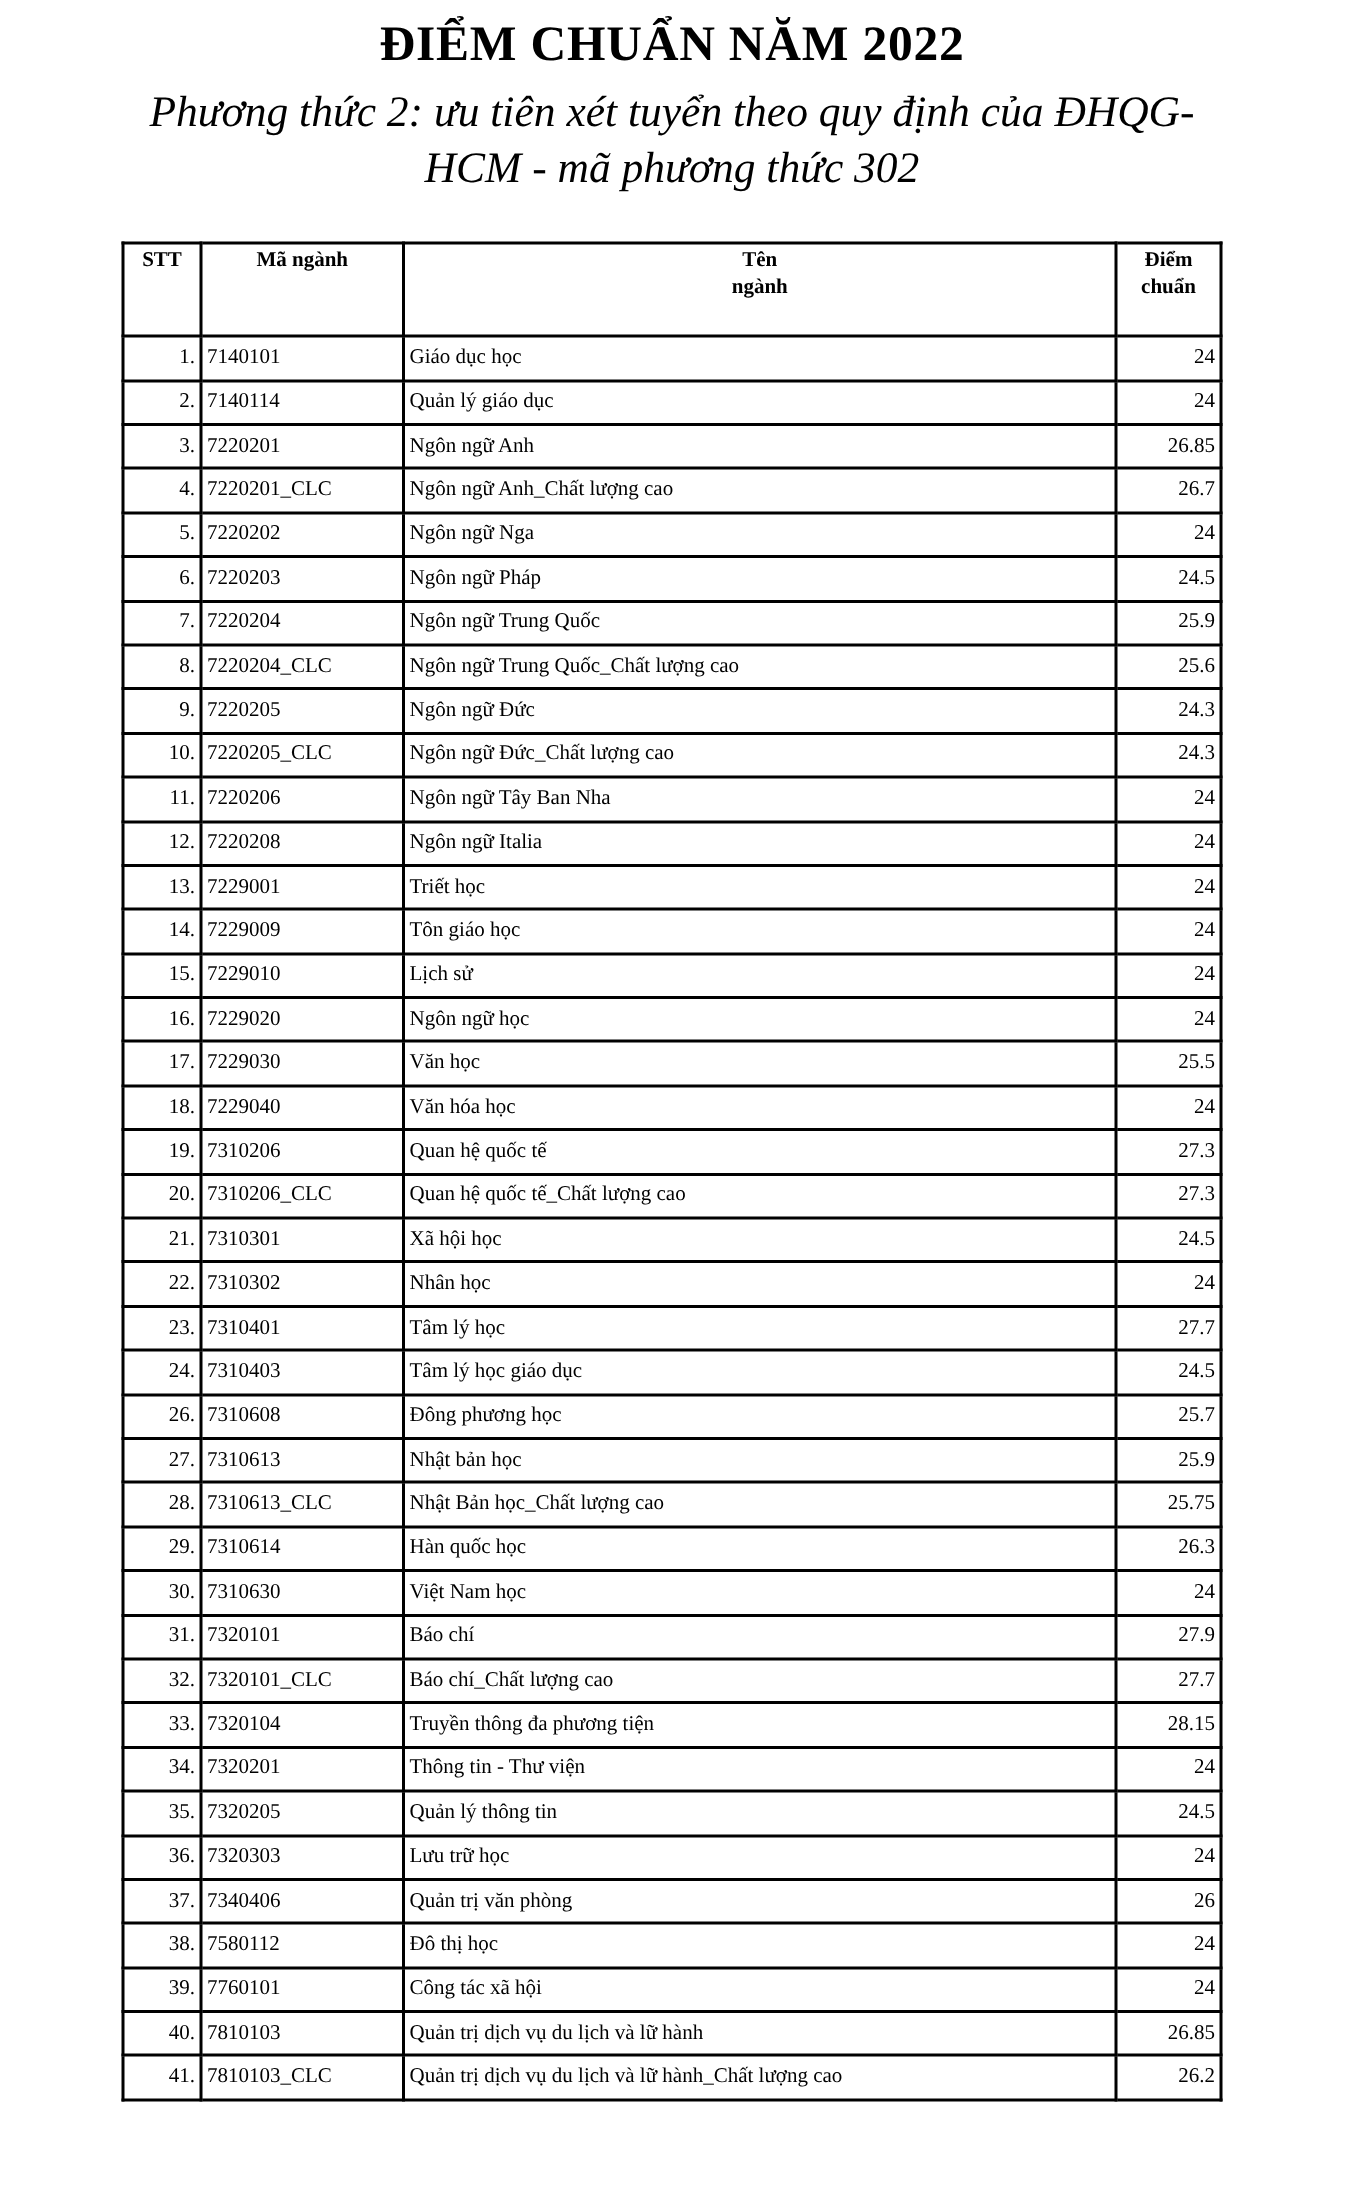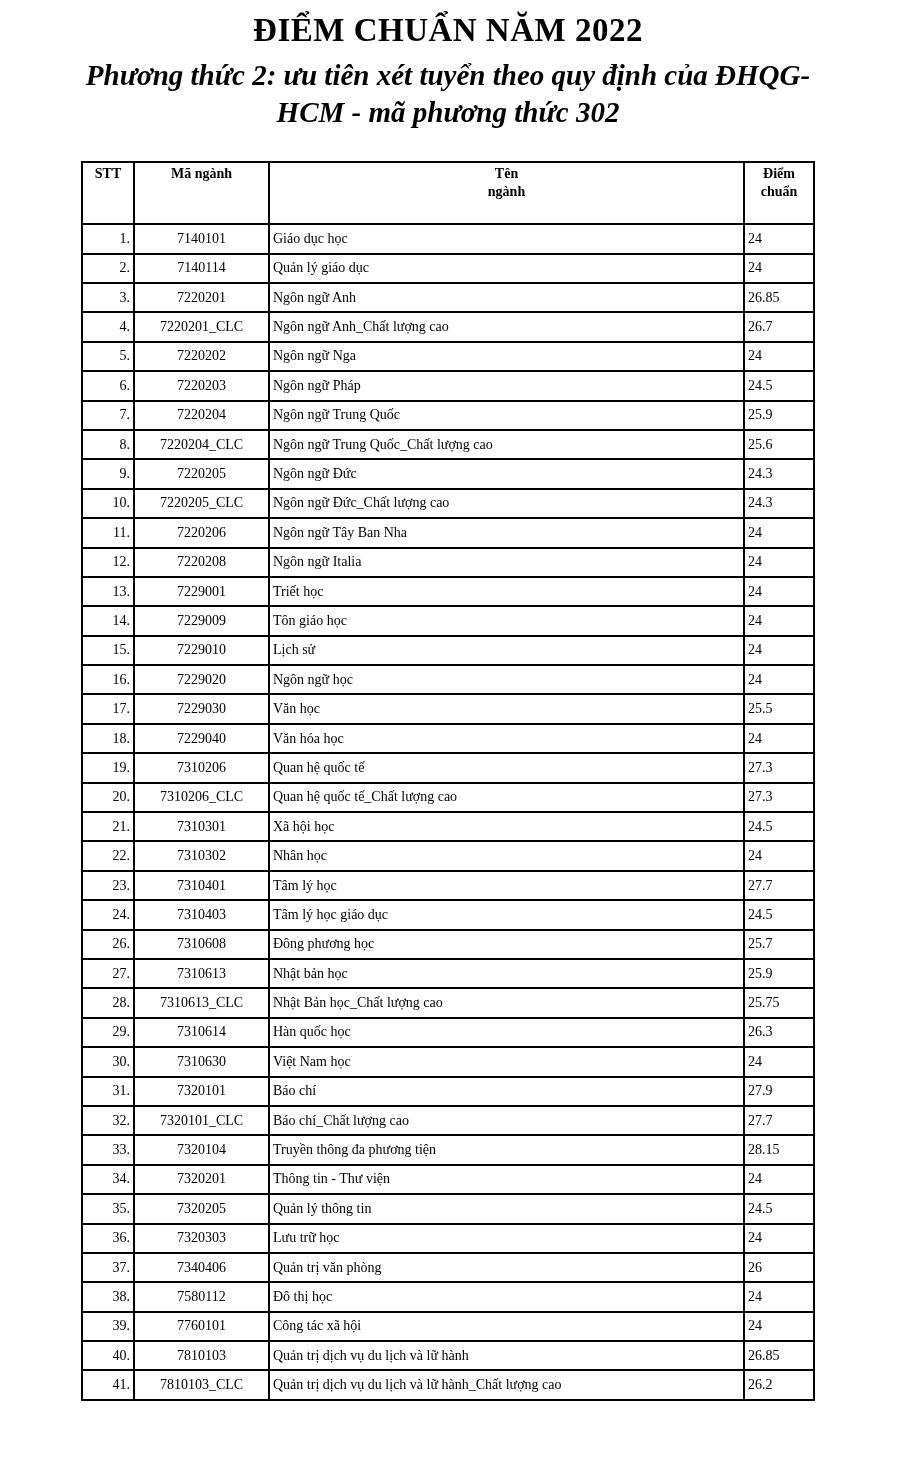--- a/index.html
+++ b/index.html
@@ -23,21 +23,21 @@
   .doc-title {
     text-align: center;
     font-size: 33px;
     font-weight: bold;
     margin: 4px 0 8px 0;
     letter-spacing: 0.5px;
   }
   .doc-subtitle {
     text-align: center;
     font-style: italic;
-    font-weight: bold;
+    font-weight: normal;
     font-size: 29px;
     line-height: 1.28;
     margin: 0 60px 30px 60px;
   }
   table.scores {
     border-collapse: collapse;
     margin: 0 auto;
     width: 732px;
     table-layout: fixed;
     font-size: 14px;
@@ -58,23 +58,23 @@
     vertical-align: top;
     height: 58px;
     line-height: 1.3;
     padding-top: 2px;
   }
   table.scores tbody td {
     height: 27.4px;
     vertical-align: middle;
   }
   td.stt   { text-align: right;  padding-right: 2px; }
-  td.code  { text-align: center; }
+  td.code  { text-align: left; }
   td.name  { text-align: left; margin-top: 11px; }
-  td.score { text-align: left; }
+  td.score { text-align: right; }
 </style>
 </head>
 <body>
 
 <div class="page">
 
   <h1 class="doc-title">ĐIỂM CHUẨN NĂM 2022</h1>
 
   <h2 class="doc-subtitle"><span>Phương thức 2: ưu tiên xét tuyển theo quy định của ĐHQG-</span><br><span>HCM - mã phương thức 302</span></h2>
 

